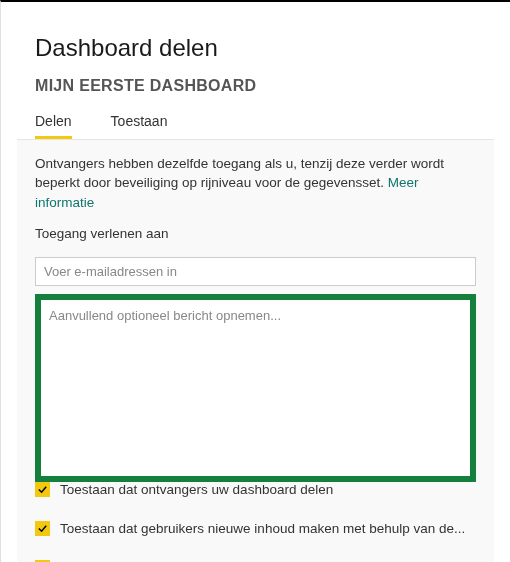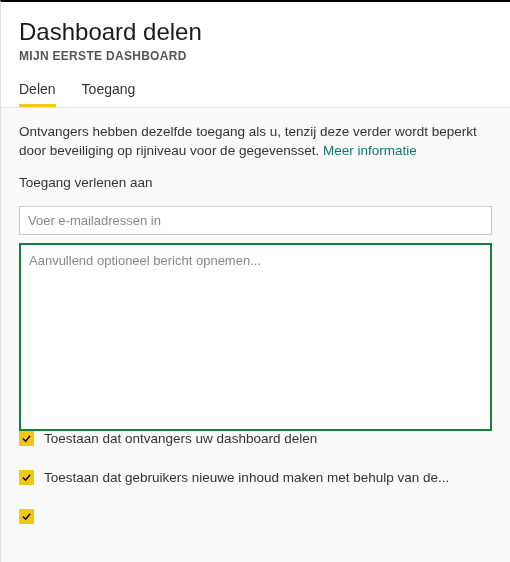--- a/index.html
+++ b/index.html
@@ -10,44 +10,44 @@
     body {
       font-family: "Segoe UI", -apple-system, sans-serif;
       background: #fff;
       width: 510px;
       height: 562px;
       overflow: hidden;
       border-top: 2px solid #000;
       border-left: 1px solid #e0e0e0;
     }
     .panel {
-      padding: 0;
+      padding: 16px;
       height: 100%;
       display: flex;
       flex-direction: column;
     }
     .header-area {
       padding: 16px 18px 0 18px;
     }
     .title {
       font-size: 24px;
       font-weight: 400;
       color: #1a1a1a;
       line-height: 1.2;
     }
     .subtitle {
-      font-size: 12px;
+      font-size: 16px;
       font-weight: 600;
       color: #555;
       letter-spacing: 0.3px;
-      margin-top: 2px;
+      margin-top: 14px;
     }
     .tabs {
       display: flex;
-      gap: 26px;
+      gap: 39px;
       margin-top: 18px;
     }
     .tab {
       font-size: 14px;
       color: #333;
       padding-bottom: 10px;
       cursor: pointer;
       position: relative;
     }
     .tab.active::after {
@@ -89,21 +89,21 @@
       font-size: 13px;
       font-family: inherit;
       padding: 6px 8px;
       color: #a21caf;
     }
     .email-input::placeholder {
       color: #888;
     }
     .message-area {
       width: 100%;
-      border: 2px solid #15803d;
+      border: 6px solid #15803d;
       background: #fff;
       font-size: 13px;
       font-family: inherit;
       padding: 8px 8px;
       color: #333;
       resize: none;
       margin-top: 8px;
       height: 188px;
     }
     .message-area::placeholder {
@@ -145,21 +145,21 @@
 <body>
 
 <div class="panel">
 
   <div class="header-area">
     <h1 class="title">Dashboard delen</h1>
     <div class="subtitle">MIJN EERSTE DASHBOARD</div>
 
     <div class="tabs">
       <div class="tab active">Delen</div>
-      <div class="tab">Toegang</div>
+      <div class="tab">Toestaan</div>
     </div>
   </div>
 
   <div class="content">
     <p class="description">
       <span>Ontvangers hebben dezelfde toegang als u, tenzij deze verder wordt beperkt door beveiliging op rijniveau voor de gegevensset. </span><a>Meer informatie</a>
     </p>
 
     <div class="field-label">Toegang verlenen aan</div>
 

